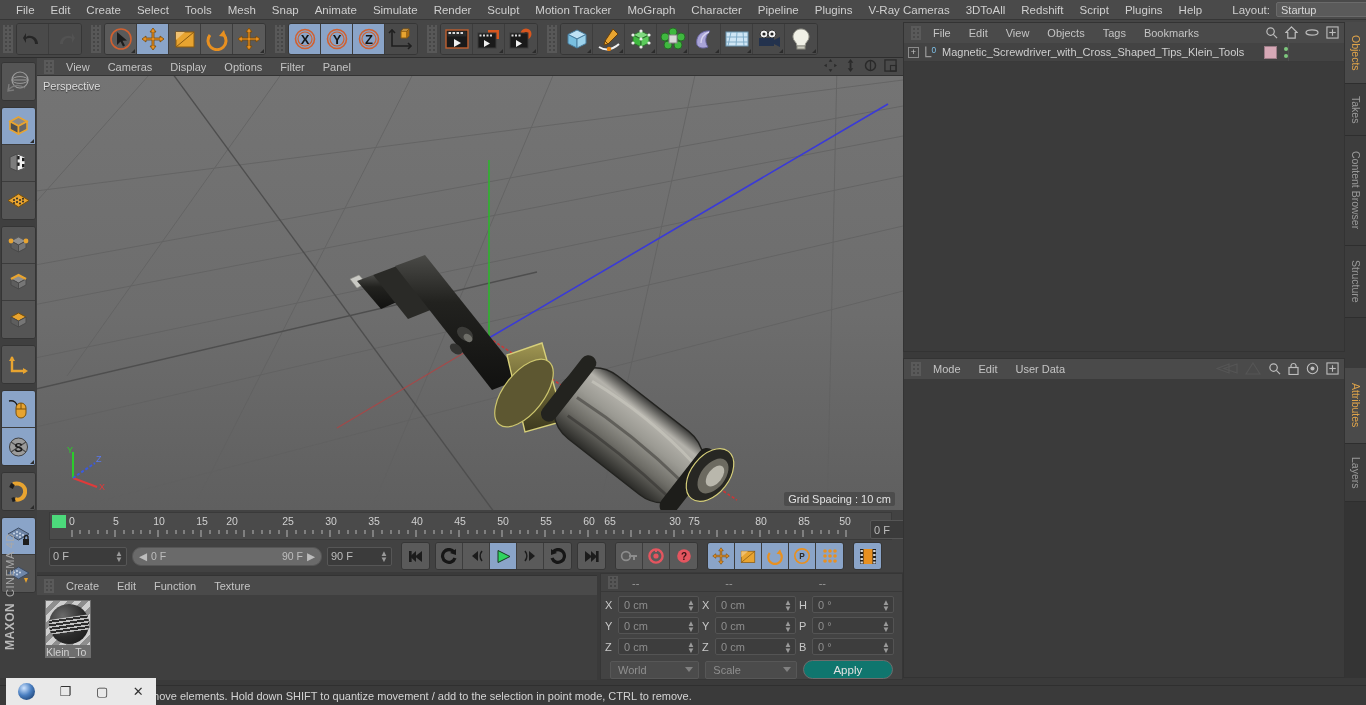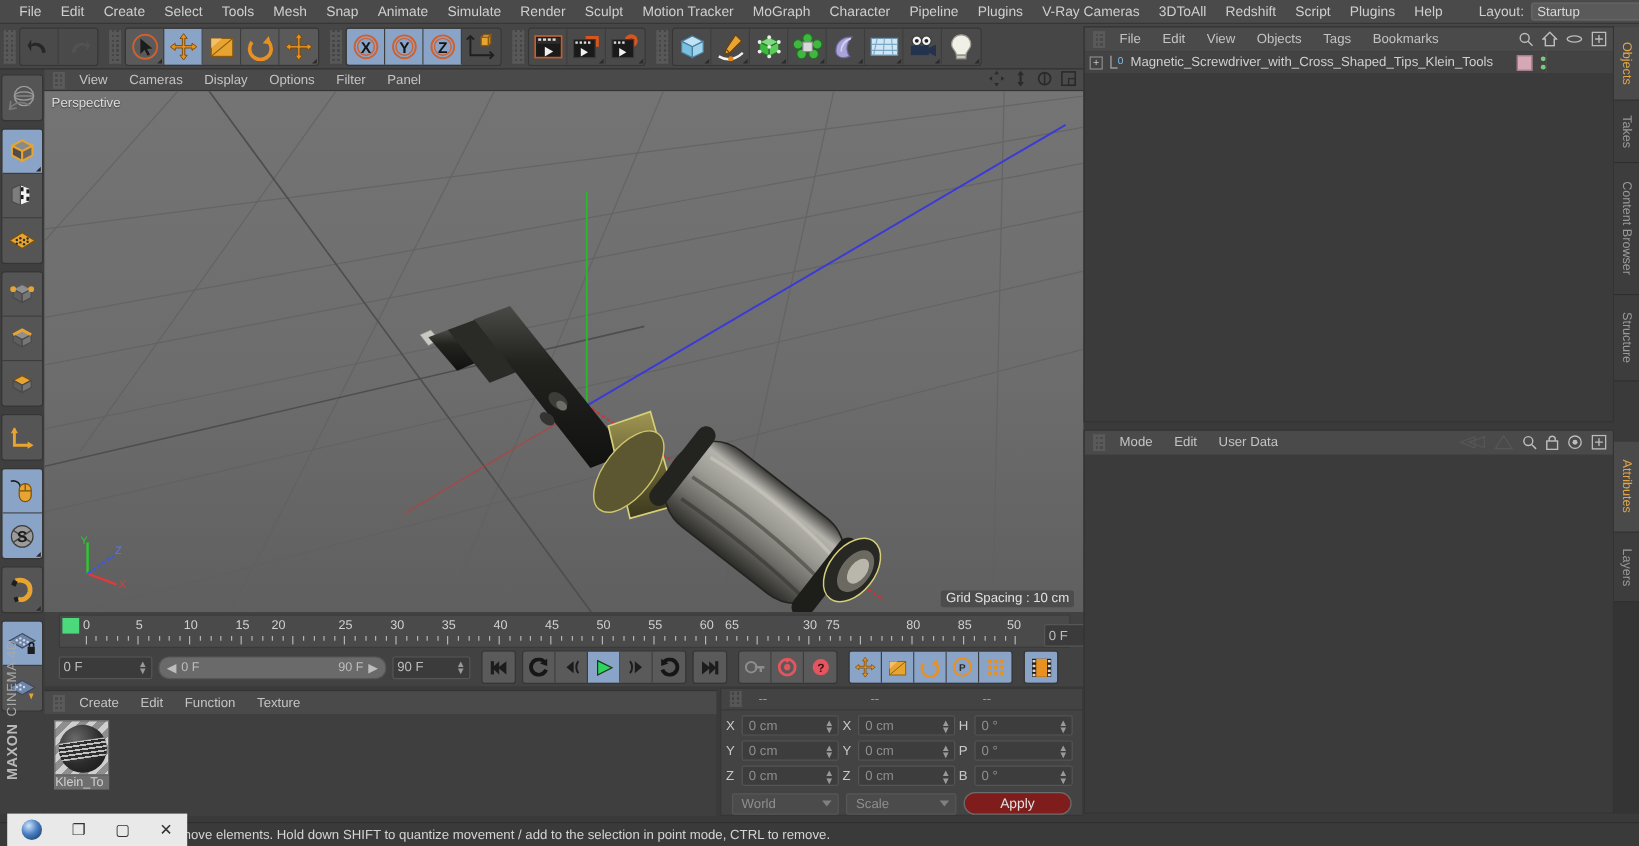--- a/index.html
+++ b/index.html
@@ -127,21 +127,21 @@
   .co-row{ display:flex; align-items:center; height:19px; margin-bottom:2px;}
   .co-lbl{ width:13px; font-size:11px; color:#c9c9c9; text-align:left;}
   .co-in{ height:17px; background:#3d3d3d; border:1px solid #545454; border-radius:2px;
           color:#8e8e8e; font-size:11px; display:flex;align-items:center; padding-left:5px;
           position:relative; margin-right:3px;}
   .co-foot{ display:flex; align-items:center; gap:6px; padding:2px 5px;}
   .dd{ height:18px; background:#4b4b4b;border:1px solid #575757;border-radius:2px; color:#8f8f8f;
        font-size:11px; display:flex;align-items:center;padding-left:7px; position:relative;}
   .dd .caret{position:absolute;right:5px;width:0;height:0;border-left:4px solid transparent;
        border-right:4px solid transparent;border-top:5px solid #808080;}
-  .apply{ height:19px; width:91px; border-radius:10px; background:#7f1d1d; border:1px solid #6c6c6c;
+  .apply{ height:19px; width:91px; border-radius:10px; background:#0f766e; border:1px solid #6c6c6c;
           display:flex;align-items:center;justify-content:center;color:#e2e2e2;font-size:11.5px;}
 
   
   .rightcol{ position:absolute; left:903px; top:22px; width:442px; height:656px; background:#3a3a3a;}
   .obj-panel{ position:absolute; left:0; top:0; width:442px; height:330px; background:#3f3f3f; border:1px solid #333;}
   .panel-head{ height:20px; background:#4a4a4a; display:flex; align-items:center; padding-left:4px; position:relative;}
   .panel-head .mi{ padding:0 9px; font-size:11px; color:#c4c4c4;}
   .panel-icons{ position:absolute; right:5px; top:3px; display:flex; gap:7px; align-items:center;}
   .obj-body{ position:absolute; left:0; top:20px; width:440px; height:308px; background:#3b3b3b;}
   .obj-row{ height:19px; display:flex; align-items:center; background:#434343; border-bottom:1px solid #3a3a3a;

